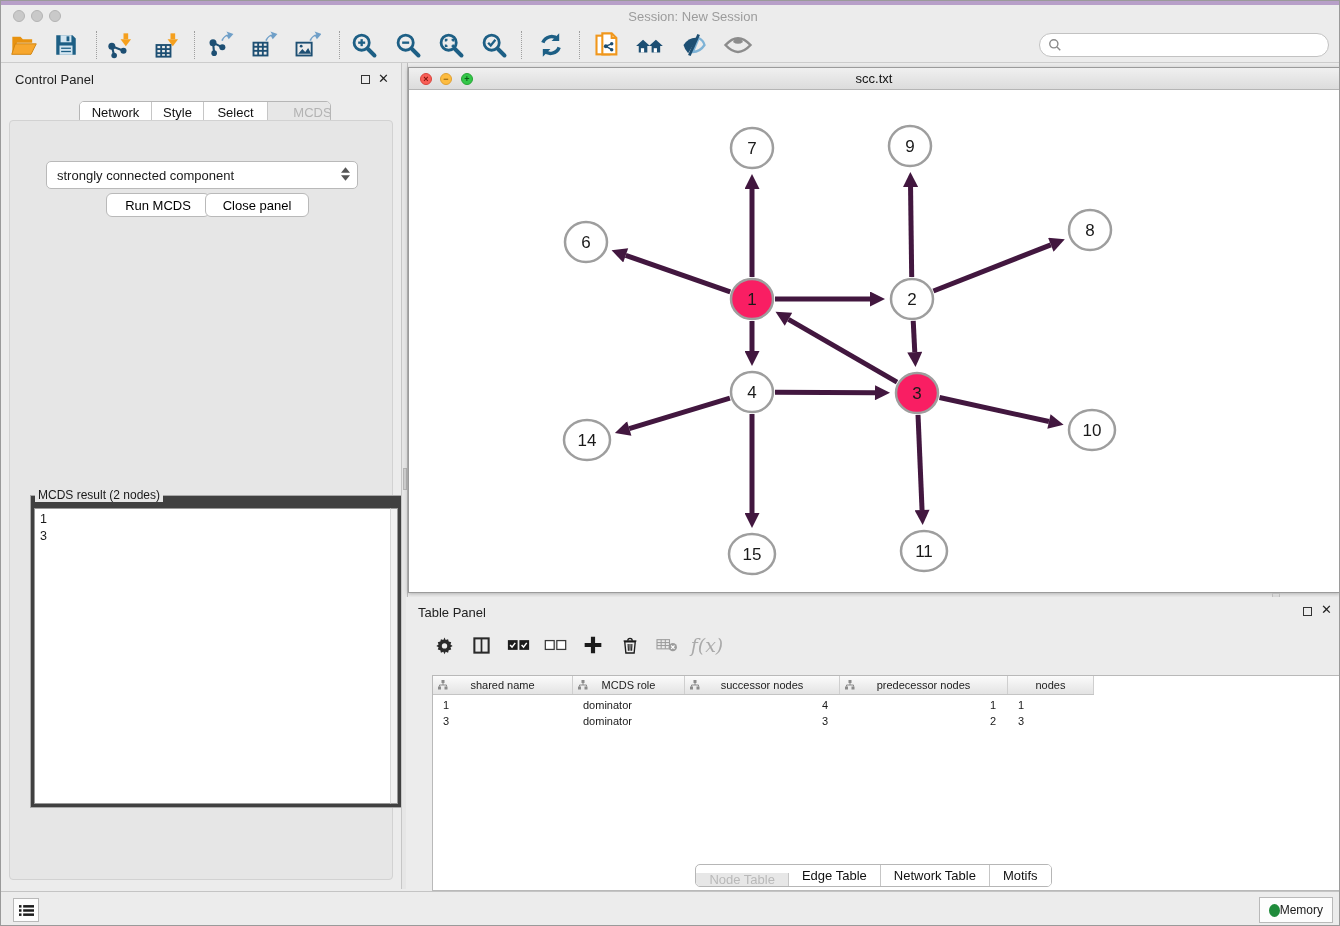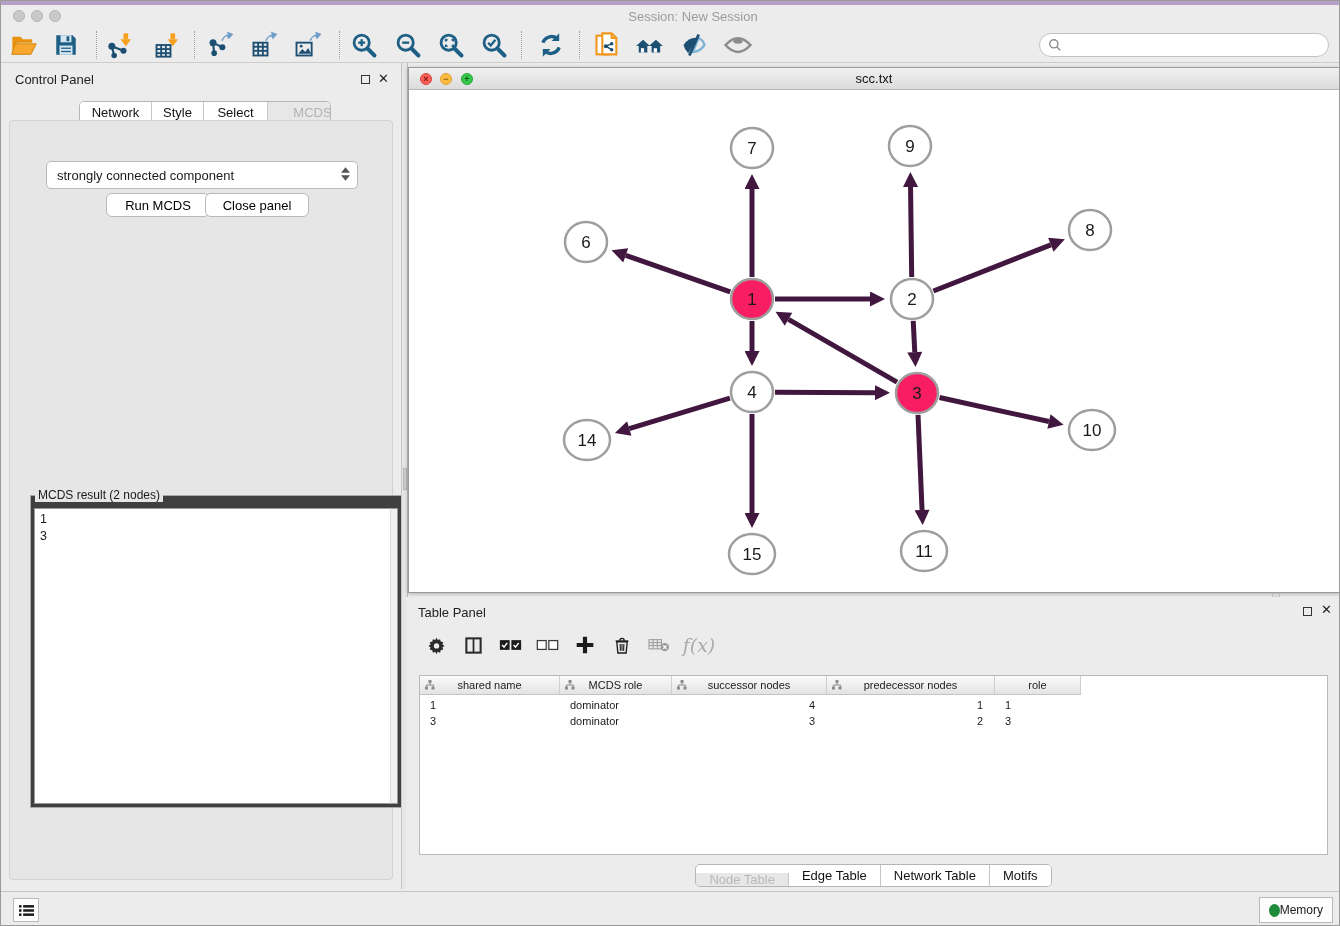--- a/index.html
+++ b/index.html
@@ -67,24 +67,24 @@
                   background:linear-gradient(#f0f0f0,#dcdcdc); border-bottom:1px solid #b5b5b5; }
   .net-title { position:absolute; top:3px; width:100%; text-align:center; font-size:13px; color:#111; }
   .light { position:absolute; top:5px; width:12px; height:12px; border-radius:50%; font-size:9px;
            line-height:11px; text-align:center; font-weight:bold; }
   .light.red { background:#f95f57; border:1px solid #d8453d; color:#7c100a; }
   .light.yellow { background:#fdbc40; border:1px solid #dfa133; color:#8a5d0b; }
   .light.green { background:#34c749; border:1px solid #28a436; color:#0b5e17; }
   .net-canvas { position:absolute; left:0; top:22px; width:930px; height:502px; background:#fff; }
   
   .table-panel { position:absolute; left:405px; top:596px; width:935px; height:292px; background:#ececec; }
-  .tp-toolbar { position:absolute; left:12px; top:30px; height:36px; display:flex; align-items:center; }
+  .tp-toolbar { position:absolute; left:20px; top:30px; height:36px; display:flex; align-items:center; }
   .tp-tool { width:37px; height:32px; display:flex; align-items:center; justify-content:center; }
   .fx-label { font-size:19px; font-style:italic; color:#aaa; font-family:"DejaVu Serif",serif; }
-  .data-table { position:absolute; left:13px; top:78px; width:909px; height:180px; background:#fff;
+  .data-table { position:absolute; left:26px; top:78px; width:909px; height:216px; background:#fff;
                 border:1px solid #b9b9b9; overflow:hidden; }
   .dt-header { position:absolute; left:0; top:0; height:19px; display:flex;
                background:linear-gradient(#fbfbfb,#e3e3e3); border-bottom:1px solid #c4c4c4; }
   .dt-hcell { height:100%; display:flex; align-items:center; justify-content:center; gap:4px;
               font-size:11px; color:#222; border-right:1px solid #cfcfcf; position:relative; }
   .dt-hcell .hicon { position:absolute; left:5px; top:4px; }
   .dt-row { position:absolute; left:0; height:16px; display:flex; font-size:11px; }
   .dt-cell { height:100%; display:flex; align-items:center; padding:0 10px; }
   .dt-cell.num { justify-content:flex-end; padding-right:12px; }
   .bottom-tabs { position:absolute; left:0; top:267px; width:100%; display:flex; justify-content:center; }
@@ -473,21 +473,21 @@
               <rect x="0" y="6.5" width="3" height="3"></rect>
               <rect x="6.5" y="6.5" width="3" height="3"></rect>
             </g>
             <g stroke="#8a8a8a" stroke-width="1" fill="none">
               <path d="M5 3 v2 M1.5 6.5 v-1.5 h7 v1.5"></path>
             </g>
           </svg>
           <span>predecessor nodes</span>
         </div>
         <div class="dt-hcell" style="width: 86px;">
-          <span>role</span>
+          <span>nodes</span>
         </div>
       </div>
     <div id="dt-body">
         <div class="dt-row" style="top: 21px;">
           <div class="dt-cell" style="width: 140px;">1</div>
           <div class="dt-cell" style="width: 112px;">dominator</div>
           <div class="dt-cell num" style="width: 155px;">4</div>
           <div class="dt-cell num" style="width: 168px;">1</div>
           <div class="dt-cell" style="width: 86px;">1</div>
         </div>

